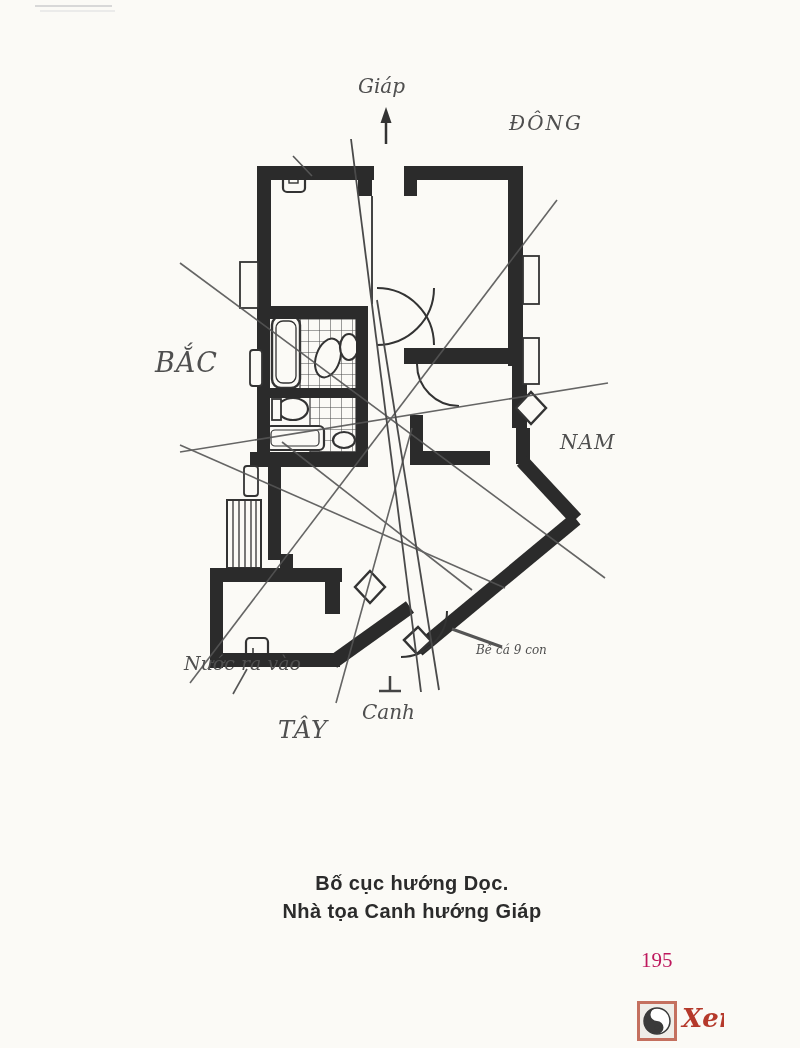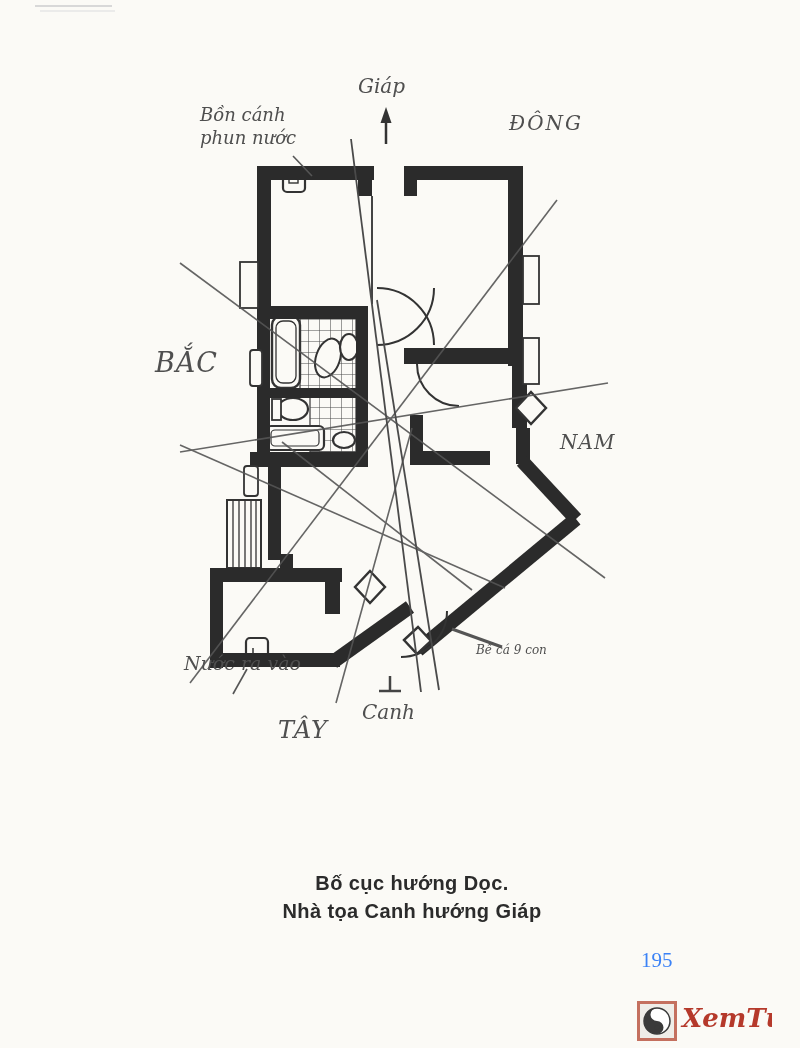--- a/index.html
+++ b/index.html
@@ -1,35 +1,35 @@
 <!DOCTYPE html>
 <html><head>
 <meta charset="utf-8">
 <style>
   html,body{margin:0;padding:0;}
   body{width:800px;height:1048px;background:#fbfaf6;font-family:"DejaVu Serif",serif;}
-  .page{position:relative;width:724px;height:1048px;overflow:hidden;background:#fbfaf6;padding-left:48px;}
+  .page{position:relative;width:724px;height:1048px;overflow:hidden;background:#fbfaf6;}
   .plan-svg{position:absolute;left:0;top:0;}
   .lbl{position:absolute;color:#4f4f4f;font-style:italic;font-family:"DejaVu Serif",serif;
        white-space:nowrap;}
   .lbl-giap{left:358px;top:74px;font-size:20px;}
   .lbl-fountain{left:200px;top:103px;font-size:18px;line-height:23px;}
   .lbl-dong{left:509px;top:111px;font-size:20px;letter-spacing:2px;}
   .lbl-bac{left:155px;top:347px;font-size:27px;letter-spacing:1px;}
   .lbl-nam{left:560px;top:430px;font-size:20px;letter-spacing:1px;}
   .lbl-fish{left:476px;top:643px;font-size:12px;}
   .lbl-water{left:184px;top:652px;font-size:19px;}
   .lbl-tay{left:278px;top:716px;font-size:24px;letter-spacing:1px;}
   .lbl-canh{left:362px;top:700px;font-size:20px;}
   .caption{position:absolute;left:0;width:800px;text-align:center;
            font-family:"Liberation Sans",sans-serif;font-weight:bold;color:#2b2b2b;
            font-size:20px;letter-spacing:0.4px;font-style:normal;margin-left:12px;}
   .caption.l1{top:872px;}
   .caption.l2{top:900px;}
-  .pagenum{position:absolute;left:641px;top:948px;font-size:21px;color:#3b82f6;
+  .pagenum{position:absolute;left:641px;top:948px;font-size:21px;color:#be185d;
            font-family:"Liberation Serif",serif;font-style:normal;}
   .watermark{position:absolute;left:637px;top:1001px;display:flex;align-items:flex-start;}
   .wm-text{margin-left:5px;margin-top:2px;font-family:"DejaVu Serif",serif;
            font-style:italic;font-weight:bold;font-size:26px;color:#b5392b;}
 </style>
 </head>
 <body>
 
 <div class="page">
 
@@ -144,24 +144,20 @@
       <polygon points="386,107 380.5,123 391.5,123" fill="#333"></polygon>
     </g>
 
     <g stroke="#444" stroke-width="2.5">
       <line x1="390" y1="676" x2="390" y2="691"></line>
       <line x1="379" y1="691" x2="401" y2="691"></line>
     </g>
   </svg>
 
   <div class="lbl lbl-giap">Giáp</div>
-  <div class="lbl lbl-fountain">
-    <div>Bồn cánh</div>
-    <div>phun nước</div>
-  </div>
   <div class="lbl lbl-dong">ĐÔNG</div>
   <div class="lbl lbl-bac">BẮC</div>
   <div class="lbl lbl-nam">NAM</div>
   <div class="lbl lbl-fish">Bế cá 9 con</div>
   <div class="lbl lbl-water">Nước ra vào</div>
   <div class="lbl lbl-tay">TÂY</div>
   <div class="lbl lbl-canh">Canh</div>
 
   <div class="caption l1">Bố cục hướng Dọc.</div>
   <div class="caption l2">Nhà tọa Canh hướng Giáp</div>

